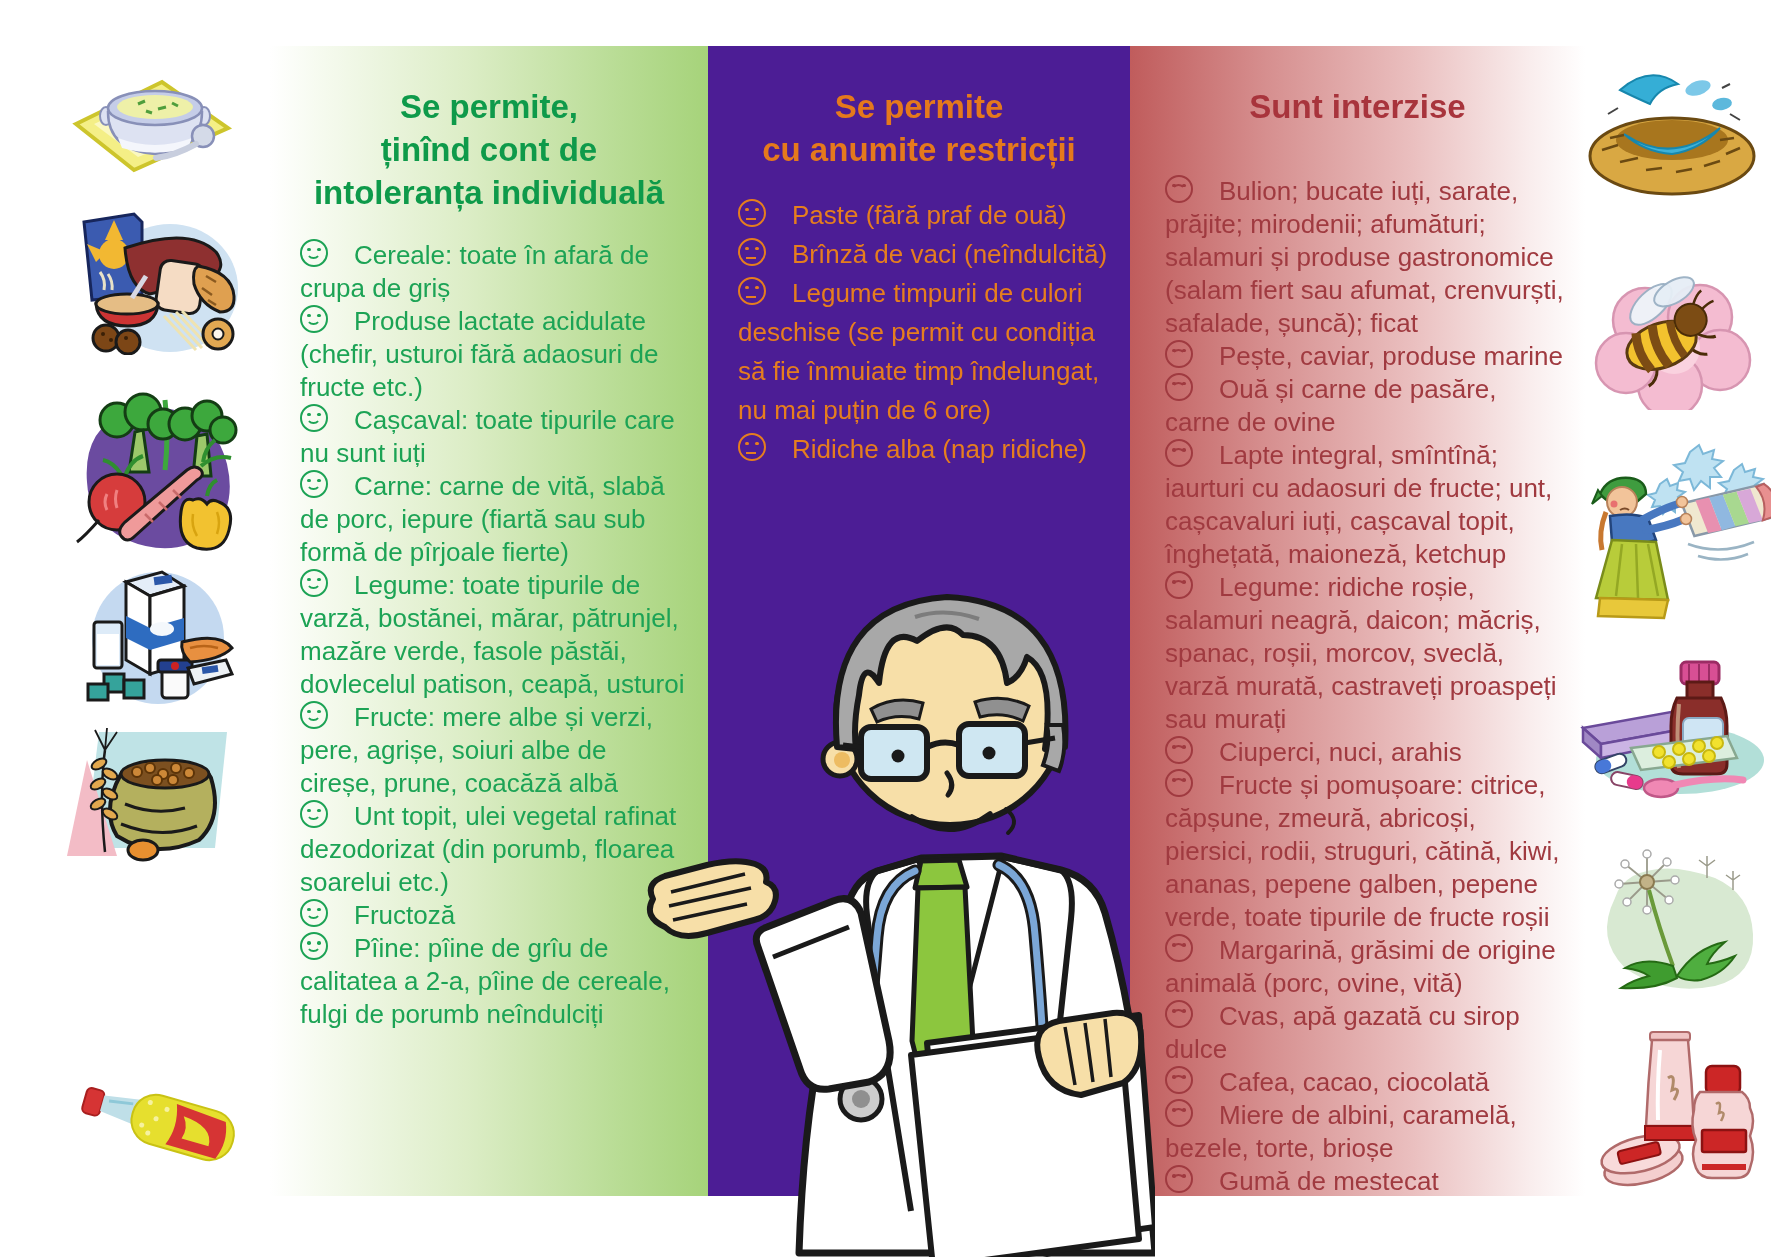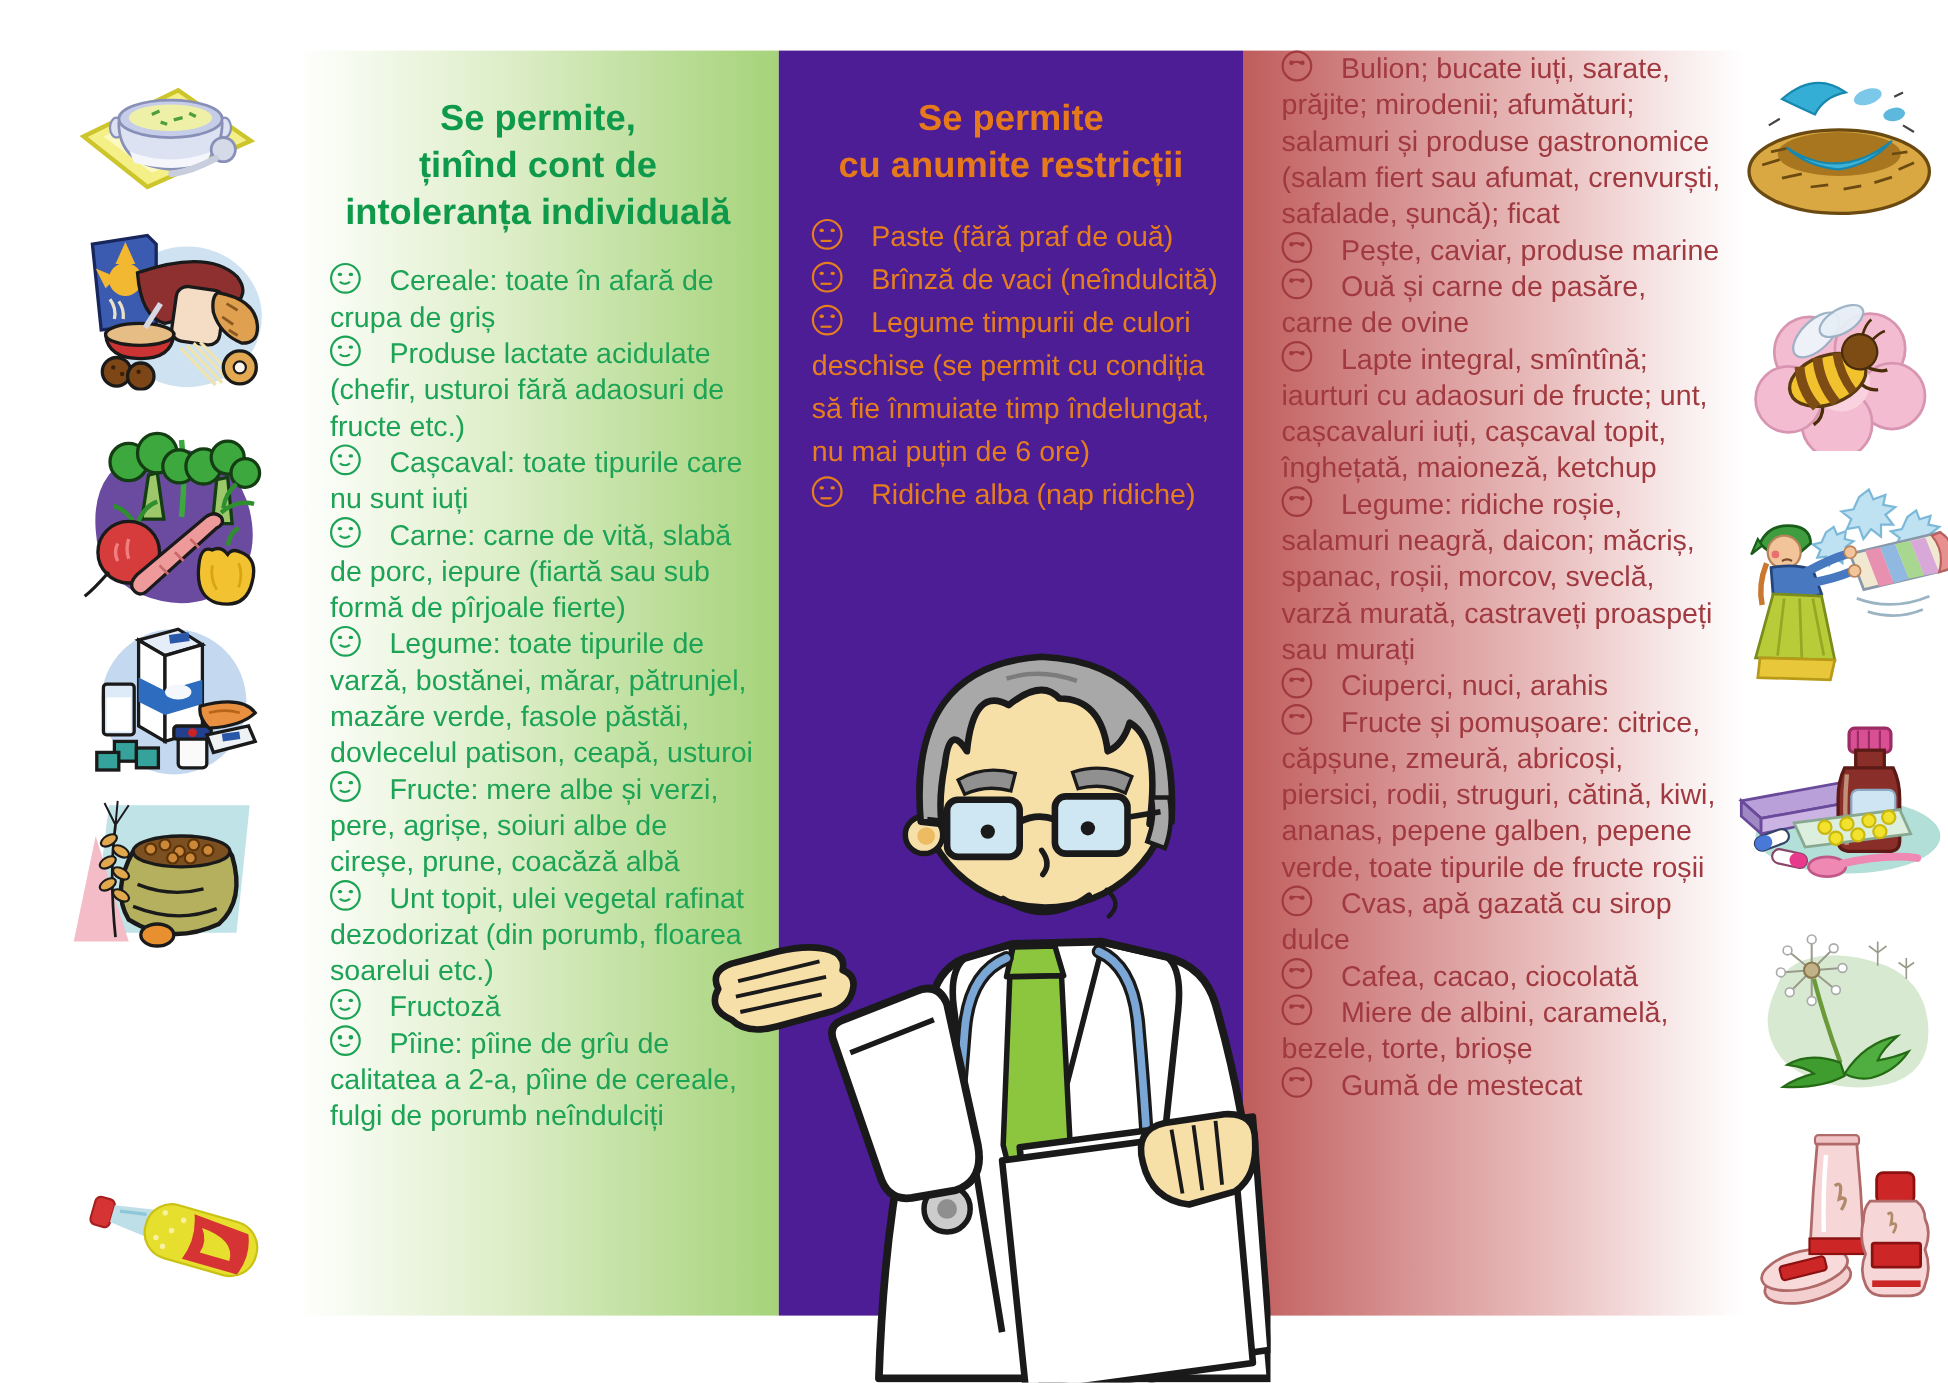--- a/index.html
+++ b/index.html
@@ -82,28 +82,30 @@
 cu anumite restricții</h2>
     <div class="items">
       <p class="item"><span class="face neutral"></span><span>Paste (fără praf de ouă)</span></p>
       <p class="item"><span class="face neutral"></span><span>Brînză de vaci (neîndulcită)</span></p>
       <p class="item"><span class="face neutral"></span><span>Legume timpurii de culori deschise (se permit cu condiția să fie înmuiate timp îndelungat, nu mai puțin de 6 ore)</span></p>
       <p class="item"><span class="face neutral"></span><span>Ridiche alba (nap ridiche)</span></p>
     </div>
   </section>
 
   <section class="column" id="col-forbidden">
+    <h2 class="col-title">Sunt interzise</h2>
     <div class="items">
       <p class="item"><span class="face frown"></span><span>Bulion; bucate iuți, sarate, prăjite; mirodenii; afumături; salamuri și produse gastronomice (salam fiert sau afumat, crenvurști, safalade, șuncă); ficat</span></p>
       <p class="item"><span class="face frown"></span><span>Pește, caviar, produse marine</span></p>
       <p class="item"><span class="face frown"></span><span>Ouă și carne de pasăre, carne de ovine</span></p>
       <p class="item"><span class="face frown"></span><span>Lapte integral, smîntînă; iaurturi cu adaosuri de fructe; unt, cașcavaluri iuți, cașcaval topit, înghețată, maioneză, ketchup</span></p>
       <p class="item"><span class="face frown"></span><span>Legume: ridiche roșie, salamuri neagră, daicon; măcriș, spanac, roșii, morcov, sveclă, varză murată, castraveți proaspeți sau murați</span></p>
       <p class="item"><span class="face frown"></span><span>Ciuperci, nuci, arahis</span></p>
       <p class="item"><span class="face frown"></span><span>Fructe și pomușoare: citrice, căpșune, zmeură, abricoși, piersici, rodii, struguri, cătină, kiwi, ananas, pepene galben, pepene verde, toate tipurile de fructe roșii</span></p>
+      <p class="item"><span class="face frown"></span><span>Margarină, grăsimi de origine animală (porc, ovine, vită)</span></p>
       <p class="item"><span class="face frown"></span><span>Cvas, apă gazată cu sirop dulce</span></p>
       <p class="item"><span class="face frown"></span><span>Cafea, cacao, ciocolată</span></p>
       <p class="item"><span class="face frown"></span><span>Miere de albini, caramelă, bezele, torte, brioșe</span></p>
       <p class="item"><span class="face frown"></span><span>Gumă de mestecat</span></p>
     </div>
   </section>
 
   <div class="art" id="art-soup">
     <svg viewBox="0 0 165 115">
       <polygon points="6,62 92,20 158,66 64,108" fill="#f4ef86" stroke="#cdc52c" stroke-width="4"></polygon>

